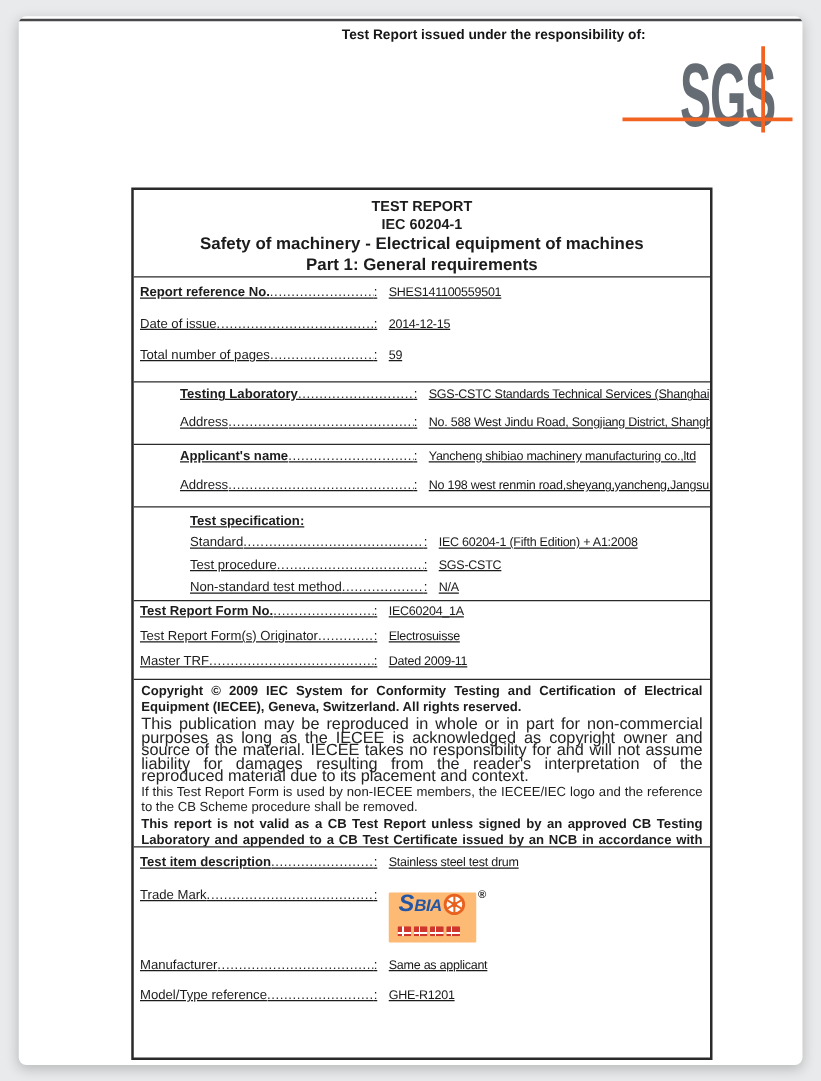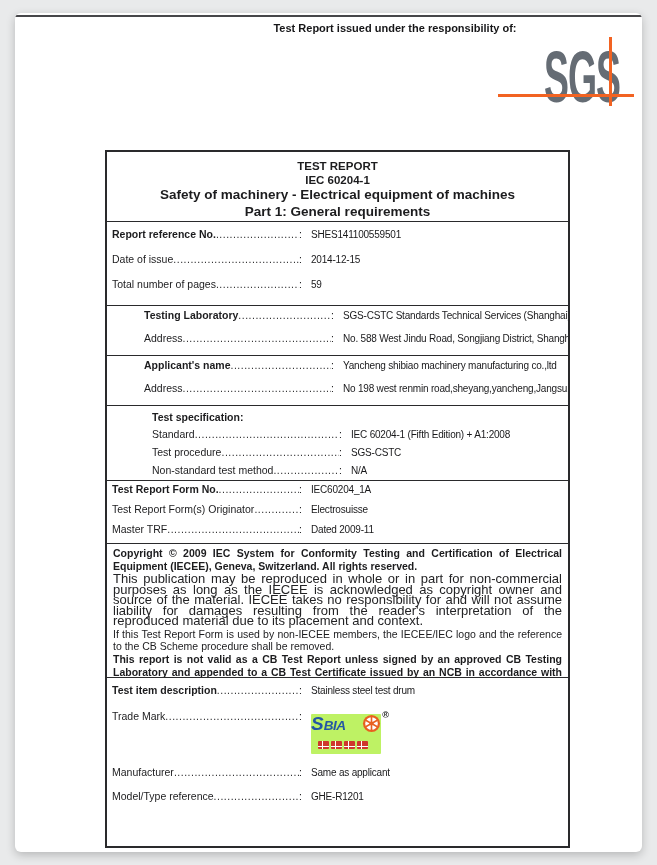--- a/index.html
+++ b/index.html
@@ -44,21 +44,21 @@
   .sec-title .t-sm{font-size:11.5px;font-weight:bold;line-height:14px;}
   .sec-title .t-lg{font-size:13.5px;font-weight:bold;line-height:16.5px;}
   .sec-refs{height:84px;padding-top:6px;}
   .sec-lab{height:50px;padding-top:3px;}
   .sec-app{height:50px;padding-top:3px;}
   .sec-spec{height:75px;padding-top:2px;padding-left:40px;}
   .sec-trf{height:63px;padding-top:2px;}
   .sec-copy{height:134px;padding:3px 6px 0 6px;}
   .sec-item{height:156px;padding-top:2px;}
 
-  .row{display:flex;align-items:baseline;padding:0 5px;box-sizing:border-box;}
+  .row{display:flex;align-items:baseline;padding:0 5px;box-sizing:border-box;text-decoration:underline;}
   .sec-refs .row{height:25px;}
   .sec-lab .row,.sec-app .row{height:23px;margin-left:32px;}
   .sec-spec .row{height:18px;}
   .sec-spec .row-head{height:20px;padding-top:3px;}
   .sec-trf .row{height:20px;}
   .sec-item .row{height:24px;}
   .sec-item .row-desc{height:26px;padding-top:4px;}
   .sec-item .row-tm{height:60px;align-items:flex-start;padding-top:4px;}
 
   .lblcell{display:flex;align-items:baseline;width:190px;flex:none;overflow:hidden;}
@@ -71,22 +71,22 @@
 
   
   .cp-bold{font-size:10.5px;font-weight:bold;text-align:justify;line-height:13px;margin:0 0 1px 0;}
   .cp-small{font-size:13px;text-align:justify;line-height:10.5px;margin:0;color:#232325;}
   .cp-reg{font-size:10.5px;text-align:justify;line-height:12.5px;margin:1px 0 0 0;}
 
   
   .tm-wrap{position:relative;margin-left:9px;width:78px;height:46px;}
   .tm-box{
     position:absolute;left:0;top:4px;width:70px;height:40px;
-    background:#bef264;border-radius:1px;
-    display:flex;align-items:flex-start;justify-content:space-between;padding-top:0;box-sizing:border-box;
+    background:#fdba74;border-radius:1px;
+    display:flex;align-items:flex-start;justify-content:center;padding-top:0;box-sizing:border-box;
   }
   .tm-text{font-style:italic;font-weight:bold;color:#2456a4;line-height:20px;white-space:nowrap;}
   .tm-text .s1{font-size:19px;}
   .tm-text .s2{font-size:13.5px;letter-spacing:-0.5px;}
   .tm-wheel{margin-left:1px;margin-top:0;}
   .tm-band{position:absolute;left:7px;bottom:5px;display:flex;gap:2px;}
   .tm-band span{
     width:11px;height:8px;background:#cf372c;border-radius:1px;
     background-image:linear-gradient(0deg,transparent 2px,#ffffff 2px,#ffffff 3px,transparent 3px),
                      linear-gradient(90deg,transparent 4px,#ffffff 4px,#ffffff 5px,transparent 5px);

